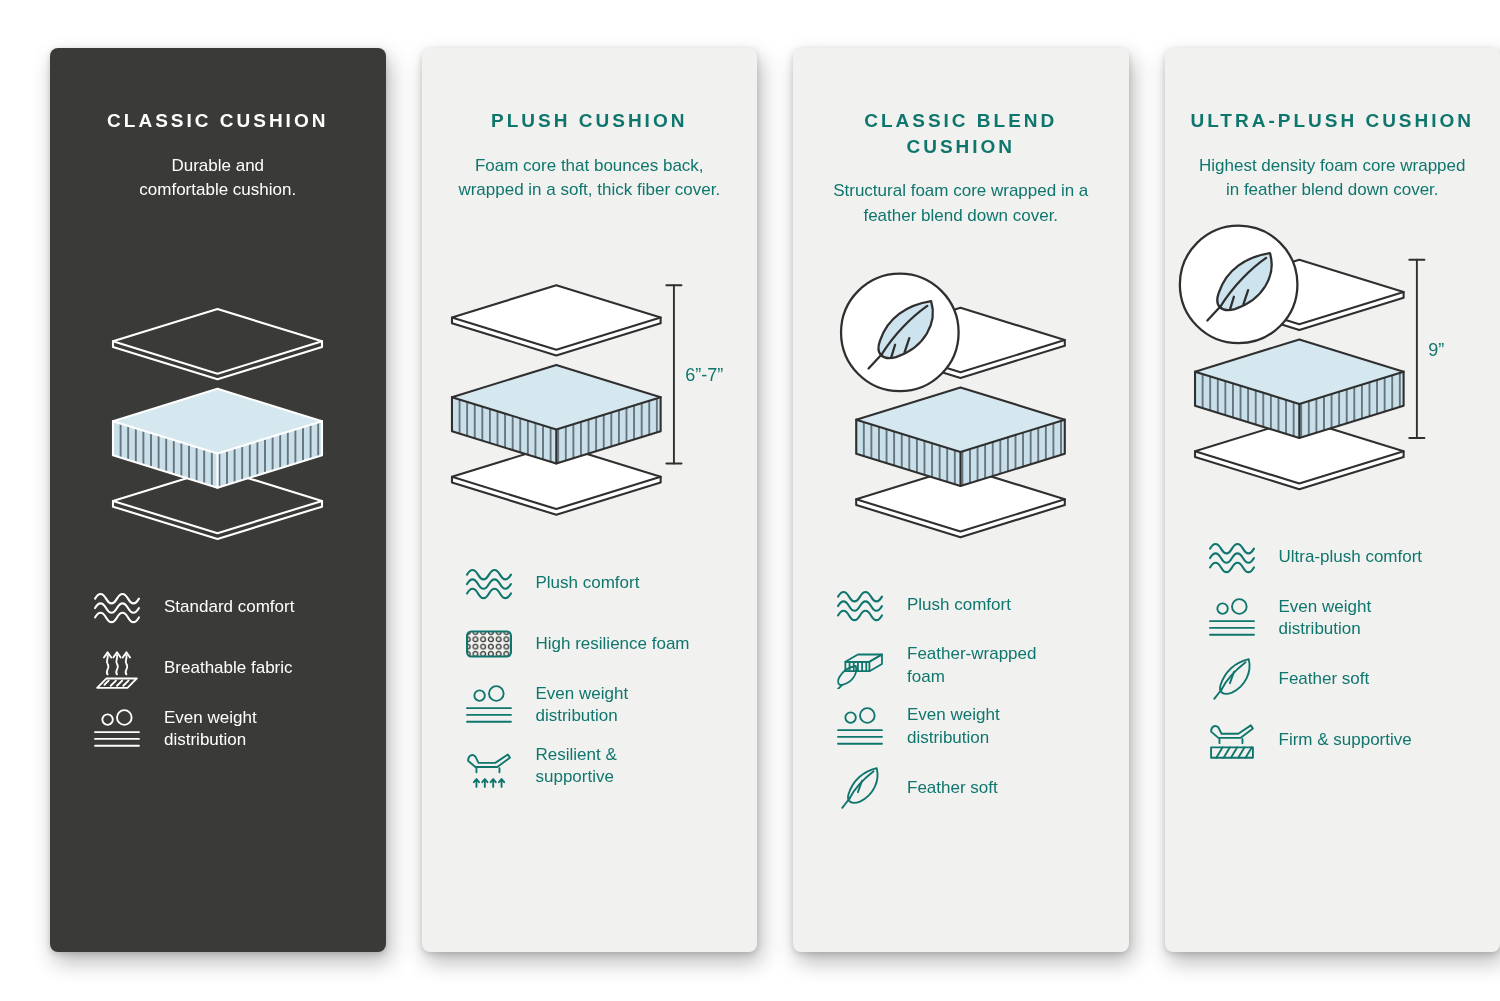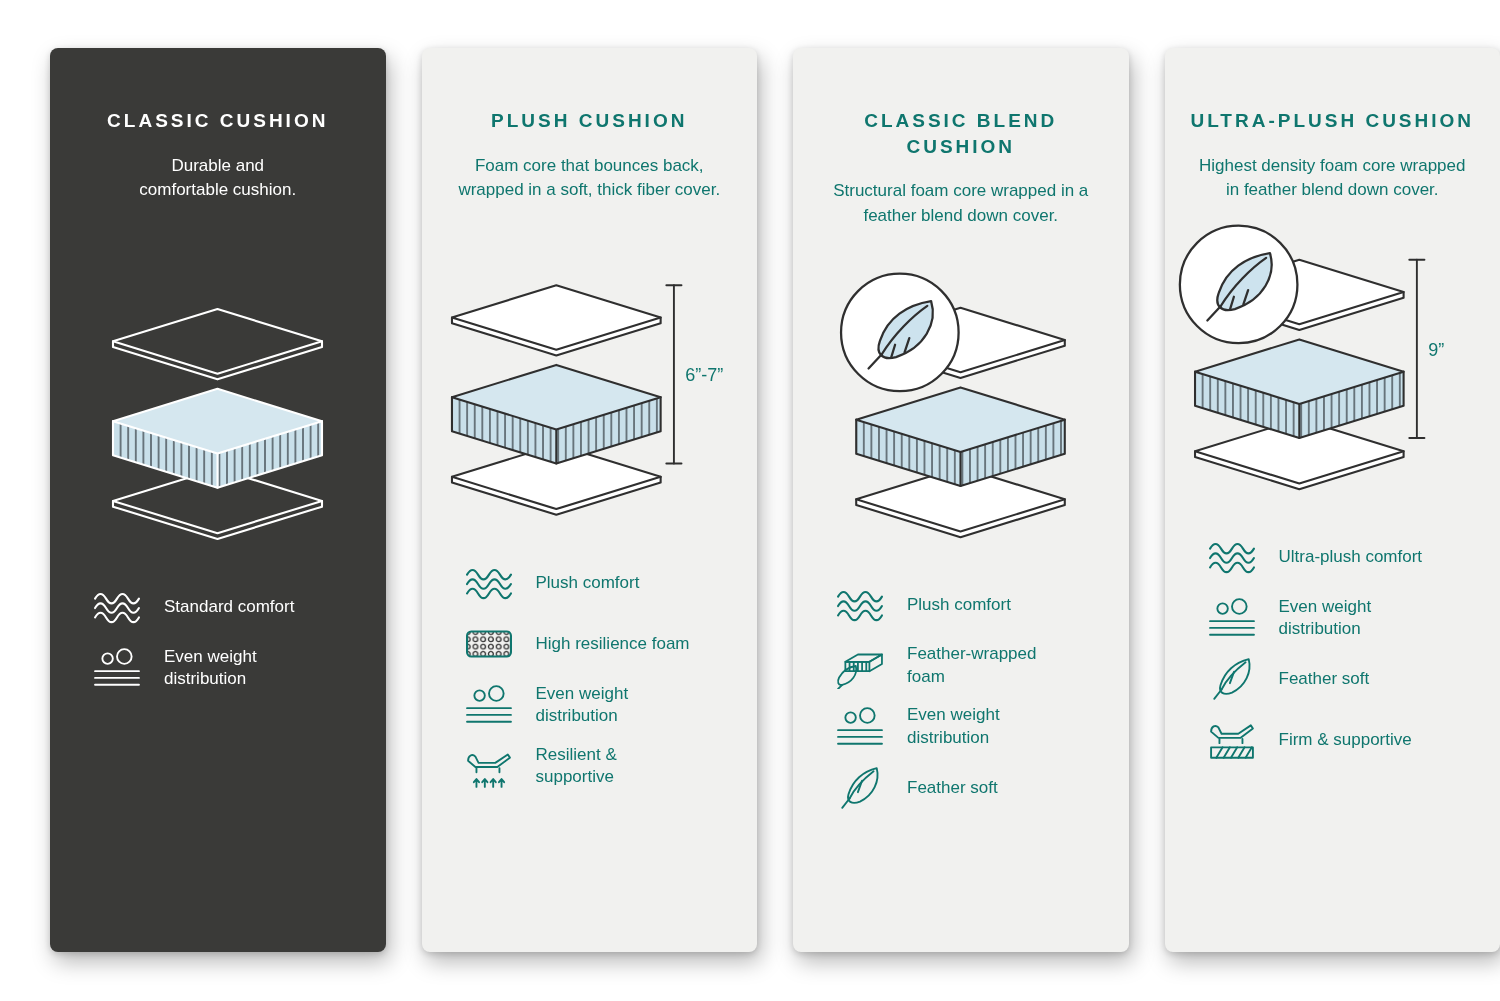--- a/index.html
+++ b/index.html
@@ -221,20 +221,26 @@
       <svg class="diagram" viewBox="0 0 260 250" width="247" height="238">
         <use href="#stack"></use>
       </svg>
     </div>
     <ul class="features">
       <li class="feature">
         <svg class="f-icon" viewBox="0 0 48 44">
             <use href="#i-waves"></use>
           </svg>
         <span class="f-label">Standard comfort</span>
+      </li>
+      <li class="feature">
+        <svg class="f-icon" viewBox="0 0 48 44">
+            <use href="#i-breathable"></use>
+          </svg>
+        <span class="f-label">Breathable fabric</span>
       </li>
       <li class="feature">
         <svg class="f-icon" viewBox="0 0 48 44">
             <use href="#i-weight"></use>
           </svg>
         <span class="f-label">Even weight distribution</span>
       </li>
     </ul>
   </section>
 

